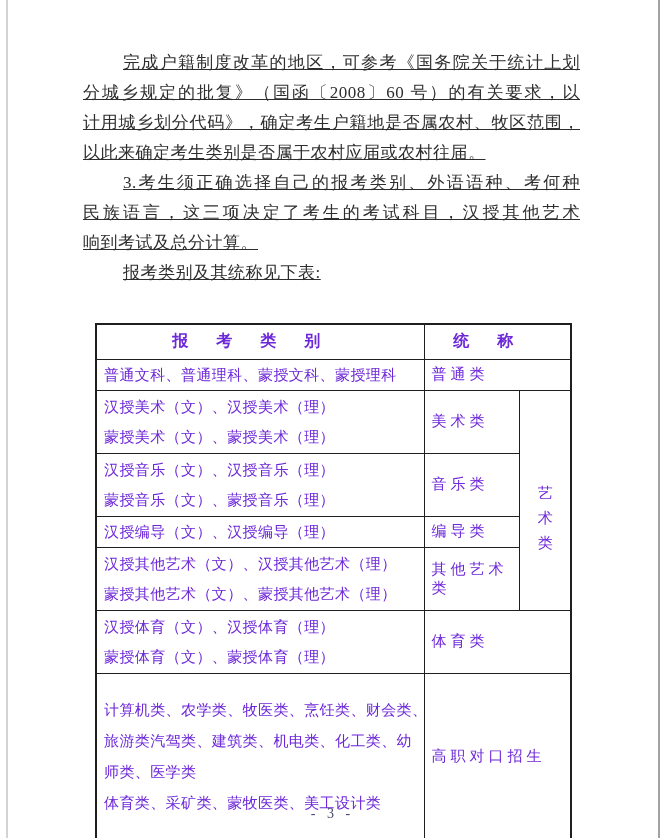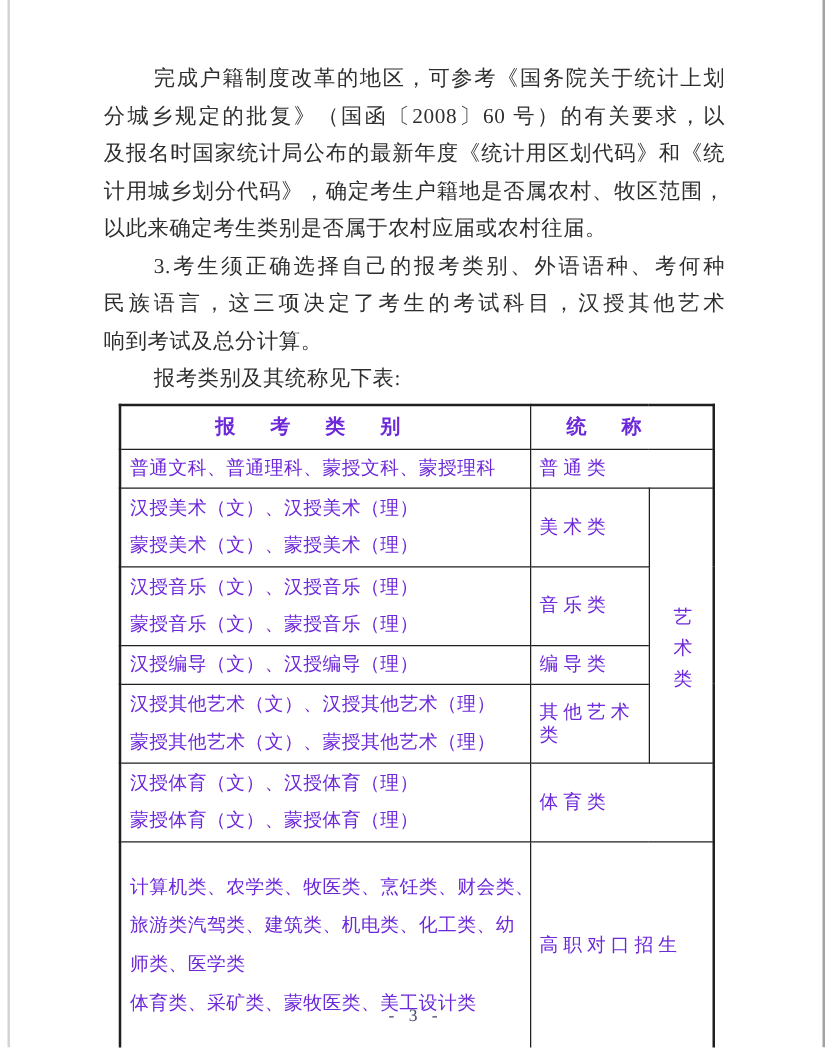--- a/index.html
+++ b/index.html
@@ -18,21 +18,21 @@
   }
   .scan-line-right{
     position:absolute;left:658px;top:0;width:2px;height:838px;
     background:#a2a2a2;
   }
   
   .bodytext{
     position:absolute;left:83px;top:48px;width:497px;
     font-size:17px;line-height:30px;letter-spacing:0.5px;
   }
-  .line{white-space:nowrap;}
+  .line{white-space:nowrap;text-decoration:underline;}
   .line.j{
     white-space:normal;
     text-align:justify;
     text-align-last:justify;
   }
   .line.ind{text-indent:40px;}
   
   table.cat-table{
     position:absolute;left:95px;top:323px;
     width:475px;
@@ -89,21 +89,20 @@
 </style>
 </head>
 <body>
 
 <div class="scan-line-left"></div>
 <div class="scan-line-right"></div>
 
 <div class="bodytext">
   <div class="line j ind">完成户籍制度改革的地区，可参考《国务院关于统计上划</div>
   <div class="line j">分城乡规定的批复》（国函〔2008〕60 号）的有关要求，以</div>
-  <div class="line j">及报名时国家统计局公布的最新年度《统计用区划代码》和《统</div>
   <div class="line j">计用城乡划分代码》，确定考生户籍地是否属农村、牧区范围，</div>
   <div class="line">以此来确定考生类别是否属于农村应届或农村往届。</div>
   <div class="line j ind">3.考生须正确选择自己的报考类别、外语语种、考何种</div>
   <div class="line j">民族语言，这三项决定了考生的考试科目，汉授其他艺术</div>
   <div class="line">响到考试及总分计算。</div>
   <div class="line ind">报考类别及其统称见下表:</div>
 </div>
 
 <table class="cat-table">
   <colgroup>

